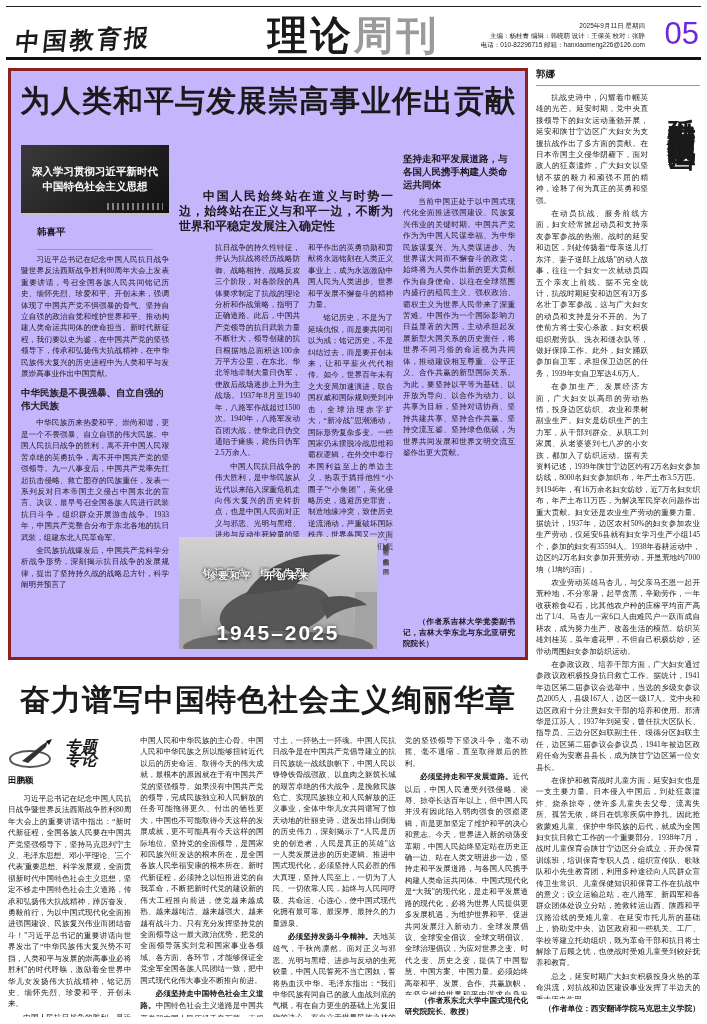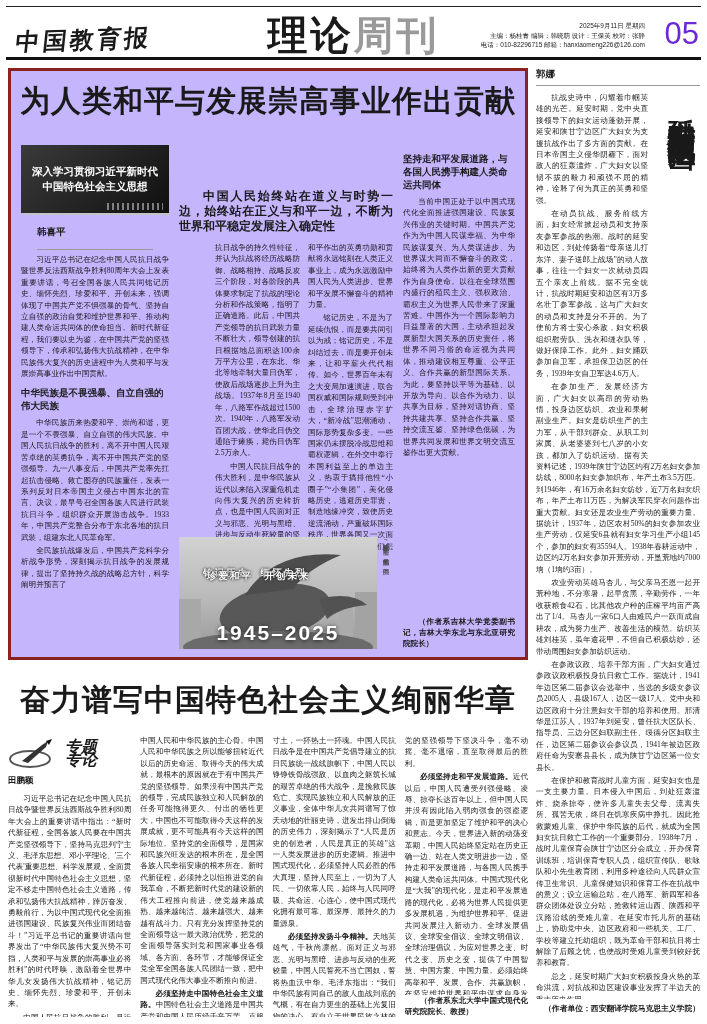--- a/index.html
+++ b/index.html
@@ -21,21 +21,21 @@
           font-family:"Liberation Sans", sans-serif; font-weight:400; }
   .head-rule { position:absolute; left:6px; right:6px; top:57px; height:3px; background:#111; }
 
   
   .bp { font-size:7.6px; line-height:11.4px; text-align:justify; text-indent:2em; margin-bottom:2px; }
   .noindent { text-indent:0; }
   .colsub { font-size:9.5px; font-weight:bold; line-height:13px; margin:7px 0 5px;
             font-family:"Liberation Sans", sans-serif; }
   .attr { font-weight:bold; font-size:7.6px; line-height:11px; text-align:justify; text-indent:2em;
           font-family:"Liberation Sans", sans-serif; }
-  .runin { font-weight:bold; font-family:Liberation Sans, sans-serif; }
+  .runin { font-weight:bold; font-family:Liberation Mono, monospace; }
 
   
   .lead-box { position:absolute; left:8px; top:68px; width:520px; height:592px;
               border:3px solid #8b2222; background:#c4b5fd; }
   .lead-headline { margin-top:10px; text-align:center; font-size:30px; font-weight:900;
               font-family:"Liberation Sans", sans-serif; letter-spacing:1px; white-space:nowrap; }
   .lead-row { position:absolute; left:10px; right:10px; top:74px; bottom:8px; display:flex; gap:10px; }
   .lcol1 { width:148px; overflow:hidden; }
   .badge1 { height:68px; background:linear-gradient(135deg,#3a3a3a,#101010); color:#fff;
             display:flex; flex-direction:column; justify-content:center; align-items:center;

